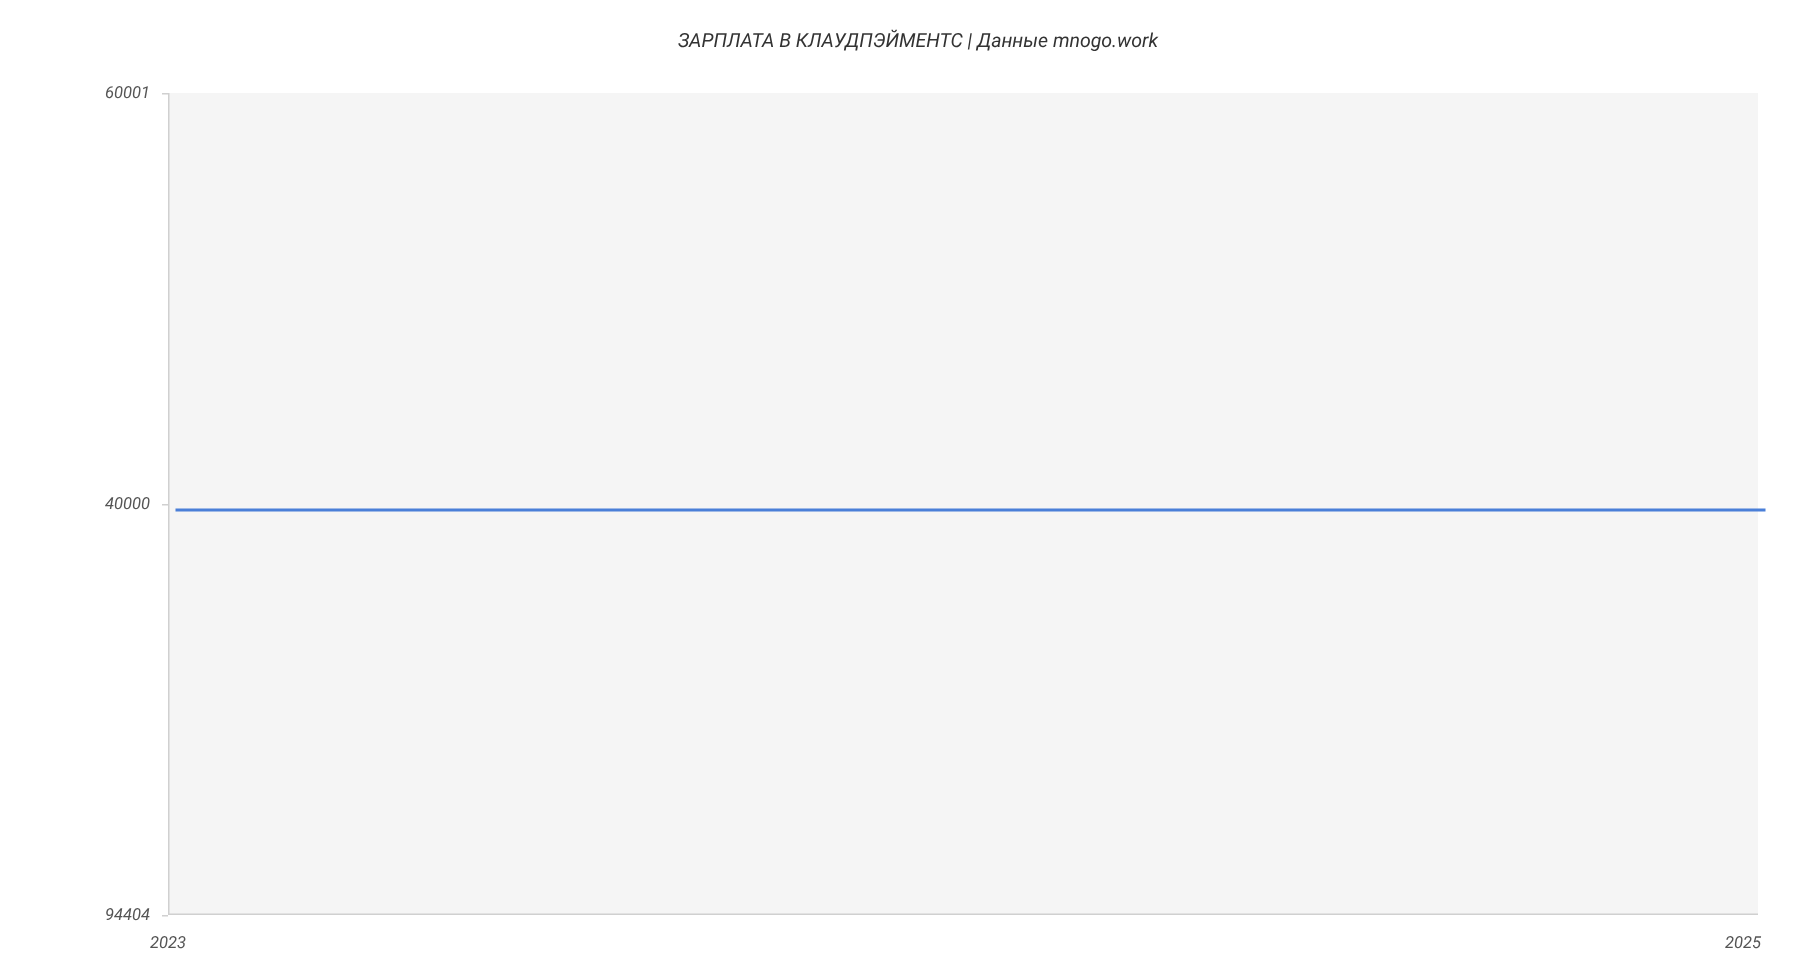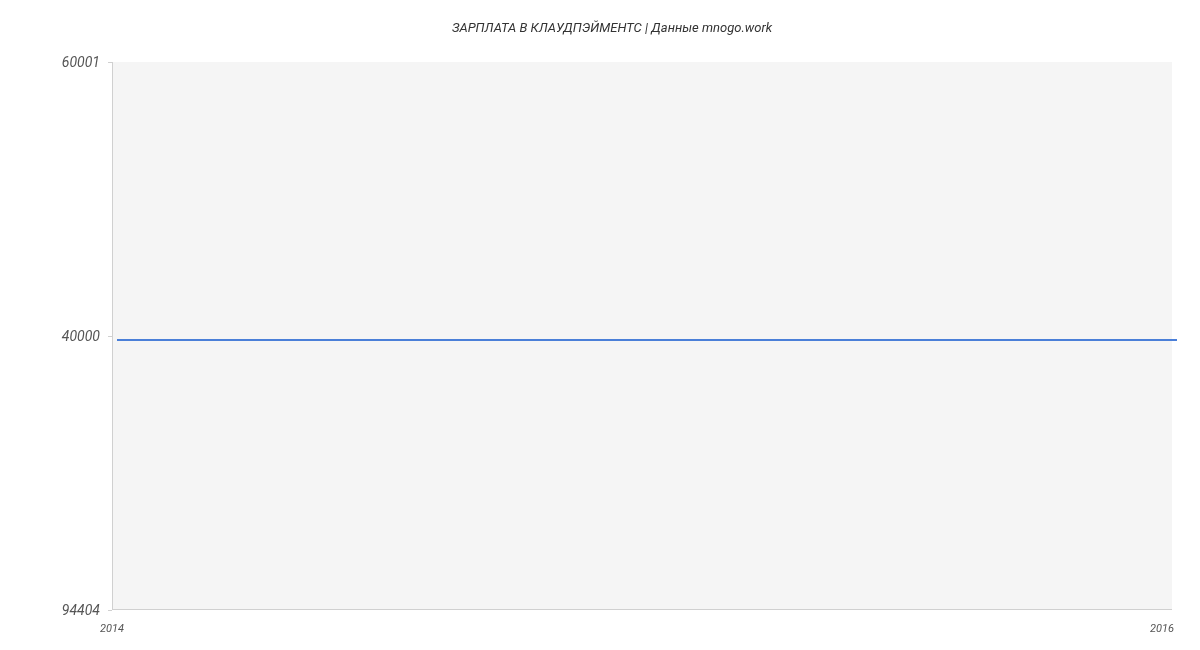--- a/index.html
+++ b/index.html
@@ -30,21 +30,21 @@
       left: 100px;
       width: 1060px;
       height: 548px;
       background: #f5f5f5;
       border-left: 1px solid #d0d0d0;
       border-bottom: 1px solid #d0d0d0;
     }
     .y-tick {
       position: absolute;
       right: 1104px;
-      font-size: 14px;
+      font-size: 11px;
       color: #555;
       text-align: center;
       transform: translateY(-50%);
     }
     .y-tick-line {
       position: absolute;
       left: 96px;
       width: 4px;
       height: 1px;
       background: #d0d0d0;
@@ -72,14 +72,14 @@
 
 <div class="y-tick-line" style="top: 50px;"></div>
 <div class="y-tick" style="top: 50px;">60001</div>
 
 <div class="y-tick-line" style="top: 324px;"></div>
 <div class="y-tick" style="top: 324px;">40000</div>
 
 <div class="y-tick-line" style="top: 598px;"></div>
 <div class="y-tick" style="top: 598px;">94404</div>
 
-<div class="x-tick" style="top: 610px; left: 100px;">2014</div>
-<div class="x-tick" style="top: 610px; left: 1150px;">2016</div>
+<div class="x-tick" style="top: 610px; left: 100px;">2023</div>
+<div class="x-tick" style="top: 610px; left: 1150px;">2025</div>
 
 </body></html>

